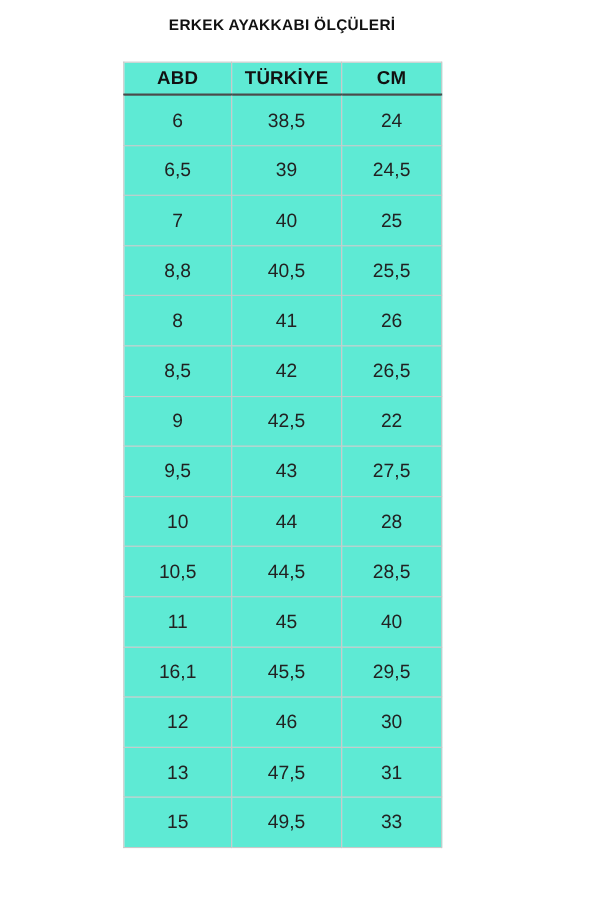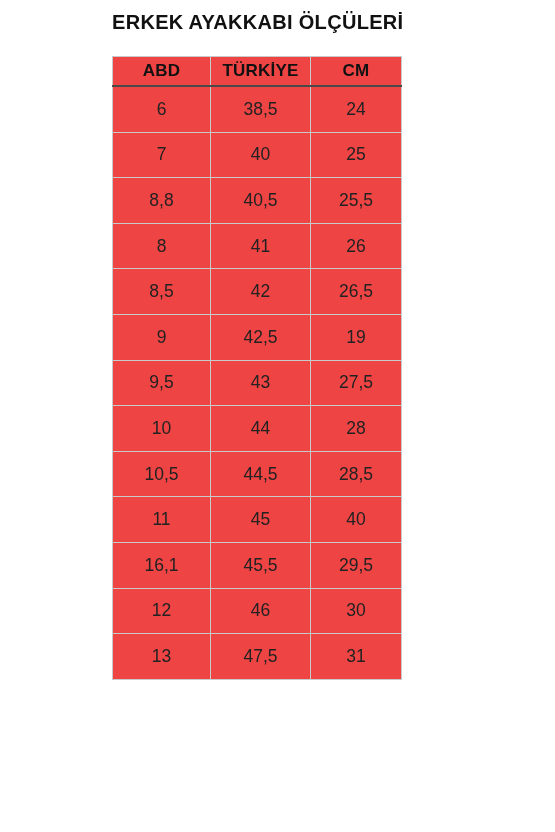--- a/index.html
+++ b/index.html
@@ -28,21 +28,21 @@
 
   
   #title {
     position: absolute;
     left: 112px;
     top: 6px;
     width: 289px;
     height: 32px;
     line-height: 32px;
     text-align: center;
-    font-size: 20px;
+    font-size: 14px;
     font-weight: 700;
     letter-spacing: 0.3px;
     color: #111111;
     white-space: nowrap;
   }
 
   
   #size-table {
     position: absolute;
     left: 112px;
@@ -56,21 +56,21 @@
   #size-table col.col-abd  { width: 98px; }
   #size-table col.col-tr   { width: 100px; }
   #size-table col.col-cm   { width: 91px; }
 
   #size-table th,
   #size-table td {
     text-align: center;
     vertical-align: middle;
     border: 1px solid #c9c9c9;
     padding: 0;
-    background: #ef4444;
+    background: #5eead4;
   }
 
   #size-table thead th {
     height: 28px;
     font-size: 17px;
     font-weight: 700;
     color: #111111;
     border-bottom: 2px solid #4a4a4a;
     letter-spacing: 0.2px;
     white-space: nowrap;
@@ -108,20 +108,25 @@
         <th>CM</th>
       </tr>
     </thead>
     <tbody id="table-body">
       <tr>
         <td>6</td>
         <td>38,5</td>
         <td>24</td>
       </tr>
       <tr>
+        <td>6,5</td>
+        <td>39</td>
+        <td>24,5</td>
+      </tr>
+      <tr>
         <td>7</td>
         <td>40</td>
         <td>25</td>
       </tr>
       <tr>
         <td>8,8</td>
         <td>40,5</td>
         <td>25,5</td>
       </tr>
       <tr>
@@ -130,21 +135,21 @@
         <td>26</td>
       </tr>
       <tr>
         <td>8,5</td>
         <td>42</td>
         <td>26,5</td>
       </tr>
       <tr>
         <td>9</td>
         <td>42,5</td>
-        <td>19</td>
+        <td>22</td>
       </tr>
       <tr>
         <td>9,5</td>
         <td>43</td>
         <td>27,5</td>
       </tr>
       <tr>
         <td>10</td>
         <td>44</td>
         <td>28</td>
@@ -167,16 +172,21 @@
       <tr>
         <td>12</td>
         <td>46</td>
         <td>30</td>
       </tr>
       <tr>
         <td>13</td>
         <td>47,5</td>
         <td>31</td>
       </tr>
+      <tr>
+        <td>15</td>
+        <td>49,5</td>
+        <td>33</td>
+      </tr>
     </tbody>
   </table>
 
 </div>
 
 </body></html>

